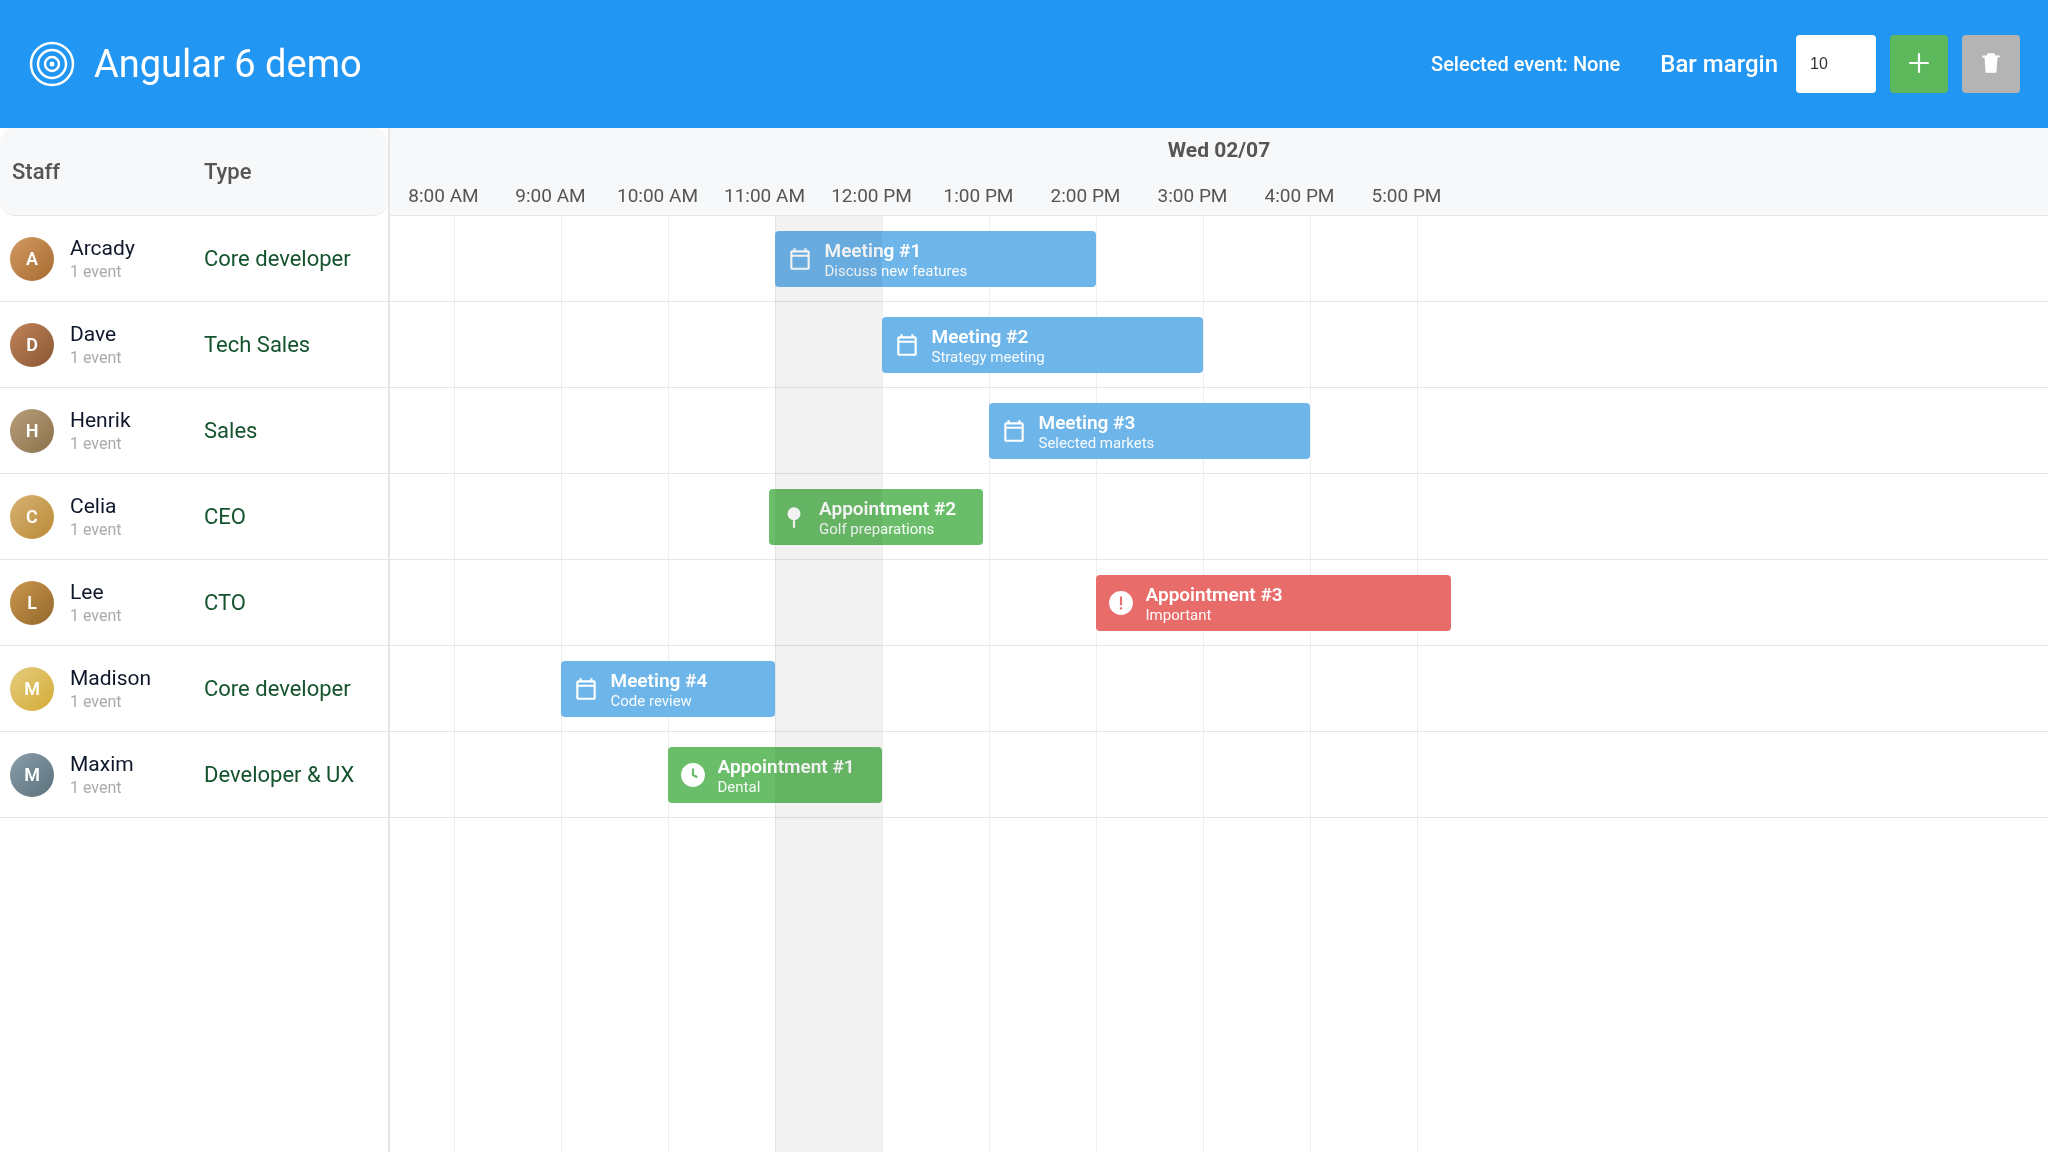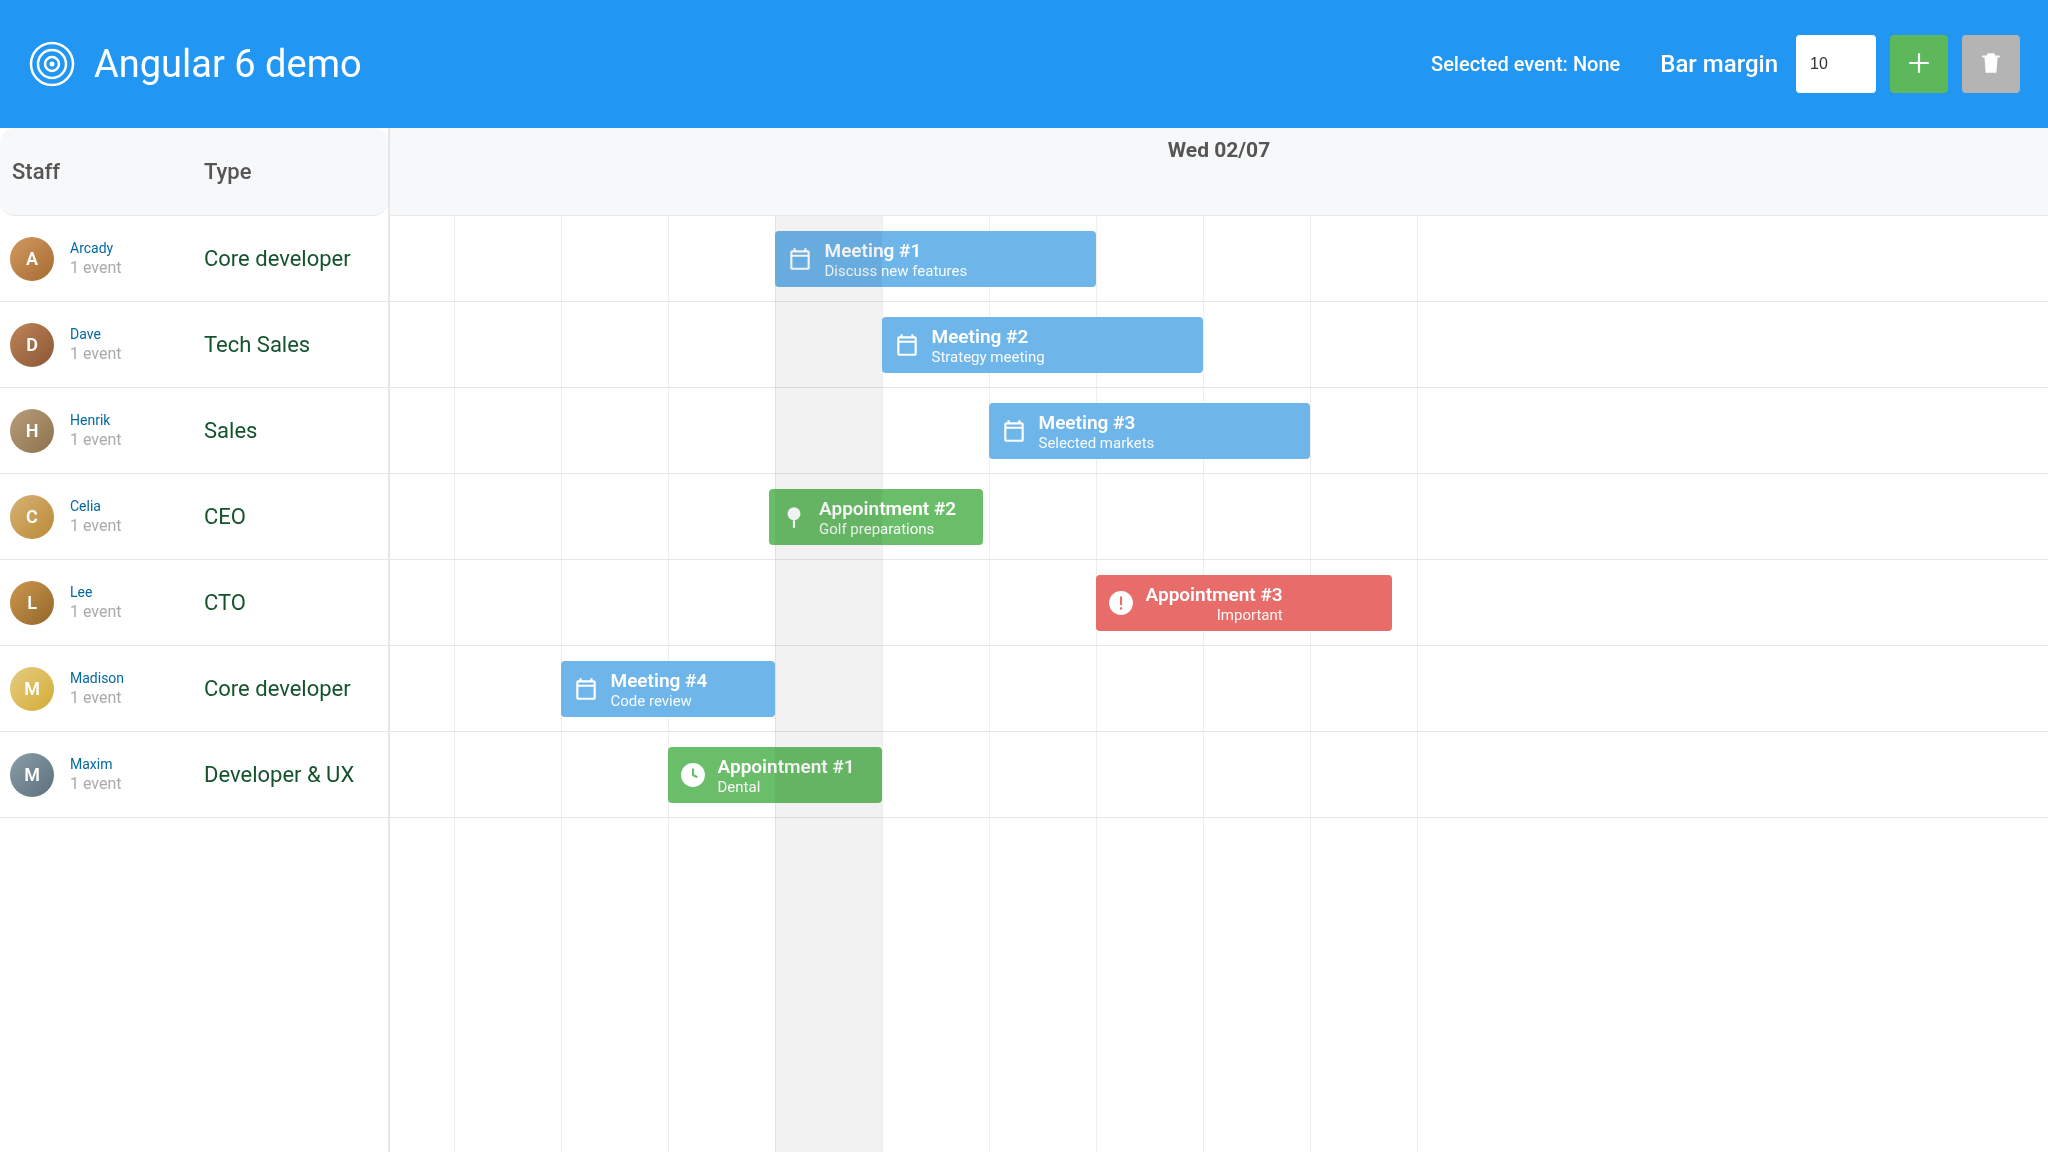--- a/index.html
+++ b/index.html
@@ -67,21 +67,21 @@
     border-bottom: 1px solid #e6e6e6;
   }
   .side-row .avatar {
     width: 44px; height: 44px; border-radius: 50%;
     margin-left: 10px; flex: none;
     background: linear-gradient(135deg, #d7d0c5, #a89a84);
     display: flex; align-items: center; justify-content: center;
     color: #fff; font-size: 18px; font-weight: 600;
   }
   .side-row .staff-text { margin-left: 16px; width: 130px; }
-  .side-row .staff-name { font-size: 14px; color: #0369a1; }
+  .side-row .staff-name { font-size: 21px; color: #0f172a; }
   .side-row .staff-sub { font-size: 16px; color: #aaa; margin-top: 2px; }
   .side-row .staff-type { flex: 1; font-size: 22px; color: #14532d; padding-left: 4px; }
 
   
   .timeline {
     flex: 1;
     display: flex;
     flex-direction: column;
     position: relative;
     overflow: hidden;
@@ -265,20 +265,32 @@
             <div class="staff-sub">1 event</div>
           </div>
           <div class="staff-type">Developer &amp; UX</div>
         </div>
       </div>
   </div>
 
   <div class="timeline">
     <div class="timeline-header">
       <div class="timeline-date">Wed 02/07</div>
+      <div class="timeline-hours" id="timeline-hours">
+          <div class="hour" style="width: 107px;">8:00 AM</div>
+          <div class="hour" style="width: 107px;">9:00 AM</div>
+          <div class="hour" style="width: 107px;">10:00 AM</div>
+          <div class="hour" style="width: 107px;">11:00 AM</div>
+          <div class="hour" style="width: 107px;">12:00 PM</div>
+          <div class="hour" style="width: 107px;">1:00 PM</div>
+          <div class="hour" style="width: 107px;">2:00 PM</div>
+          <div class="hour" style="width: 107px;">3:00 PM</div>
+          <div class="hour" style="width: 107px;">4:00 PM</div>
+          <div class="hour" style="width: 107px;">5:00 PM</div>
+        </div>
     </div>
     <div class="timeline-body" id="timeline-body">
       <div class="grid-lines" id="grid-lines">
           <div class="grid-line" style="left: 63.5px;"></div>
           <div class="grid-line" style="left: 170.5px;"></div>
           <div class="grid-line" style="left: 277.5px;"></div>
           <div class="grid-line" style="left: 384.5px;"></div>
           <div class="grid-line" style="left: 491.5px;"></div>
           <div class="grid-line" style="left: 598.5px;"></div>
           <div class="grid-line" style="left: 705.5px;"></div>
@@ -325,21 +337,21 @@
                 <circle cx="12" cy="9" r="6"></circle>
                 <path d="M11 15h2v7h-2z"></path>
               </svg></span>
             <span class="event-text">
               <div class="event-title">Appointment #2</div>
               <div class="event-sub">Golf preparations</div>
             </span>
           </div>
         </div>
         <div class="timeline-row">
-          <div class="event ev-red" style="left: 705.5px; width: 296px; top: 15px; text-align: right;">
+          <div class="event ev-red" style="left: 705.5px; width: 355px; top: 15px;">
             <span class="event-icon"><svg viewBox="0 0 24 24">
                 <circle cx="12" cy="12" r="11"></circle>
                 <rect x="11" y="6" width="2" height="8" fill="#e86c6a"></rect>
                 <rect x="11" y="16" width="2" height="2" fill="#e86c6a"></rect>
               </svg></span>
             <span class="event-text">
               <div class="event-title">Appointment #3</div>
               <div class="event-sub">Important</div>
             </span>
           </div>

